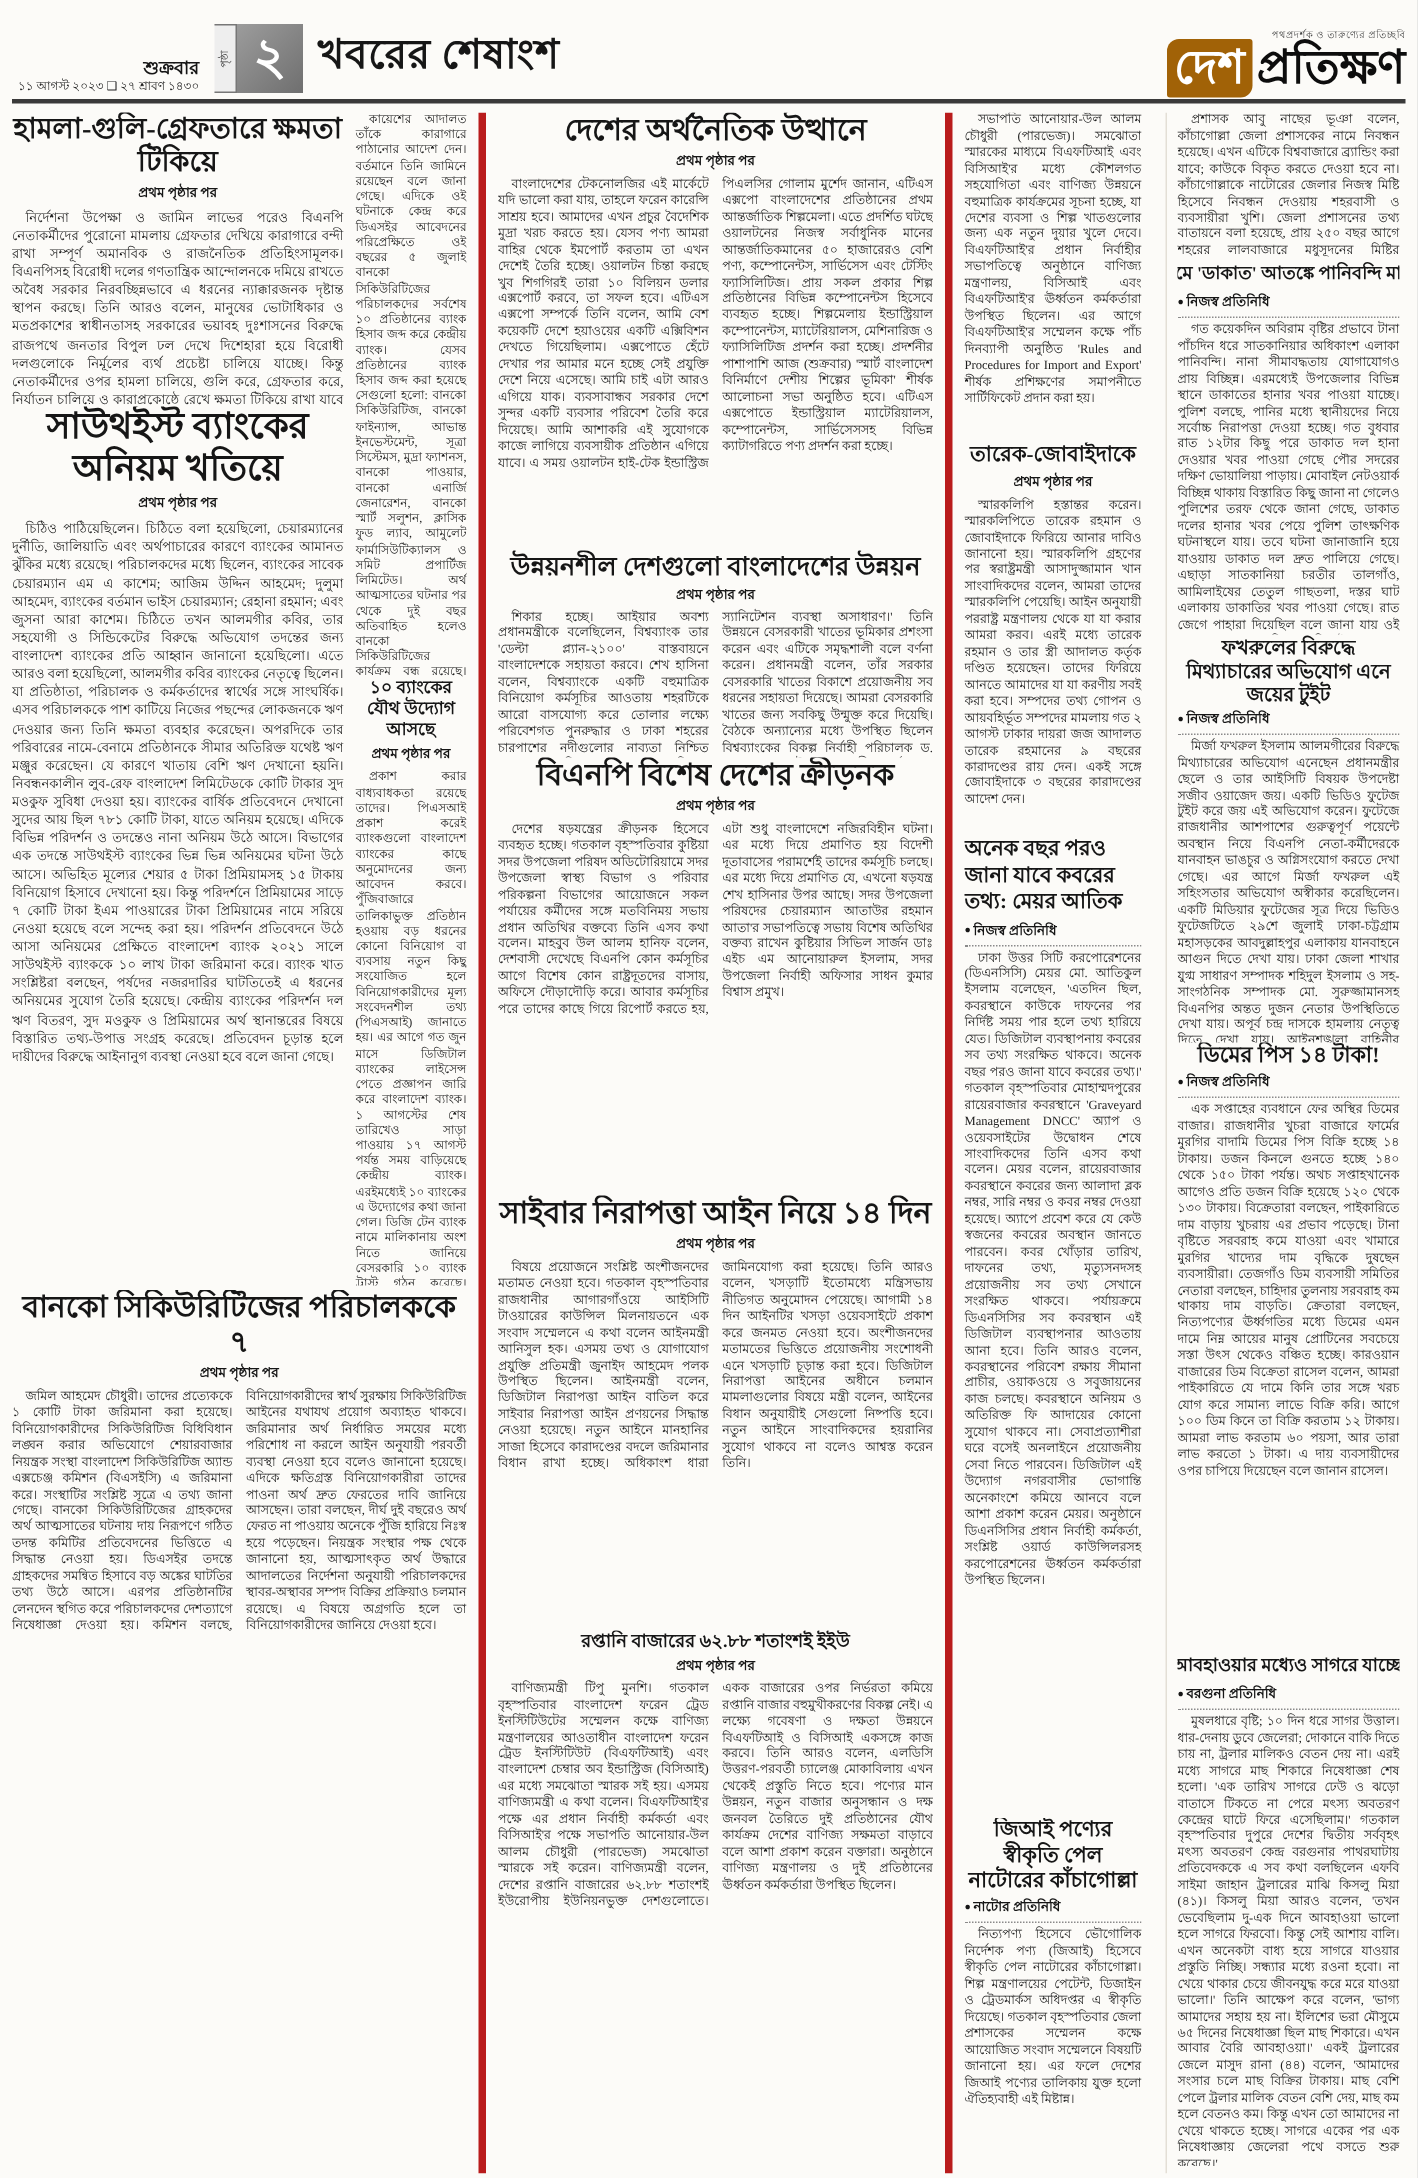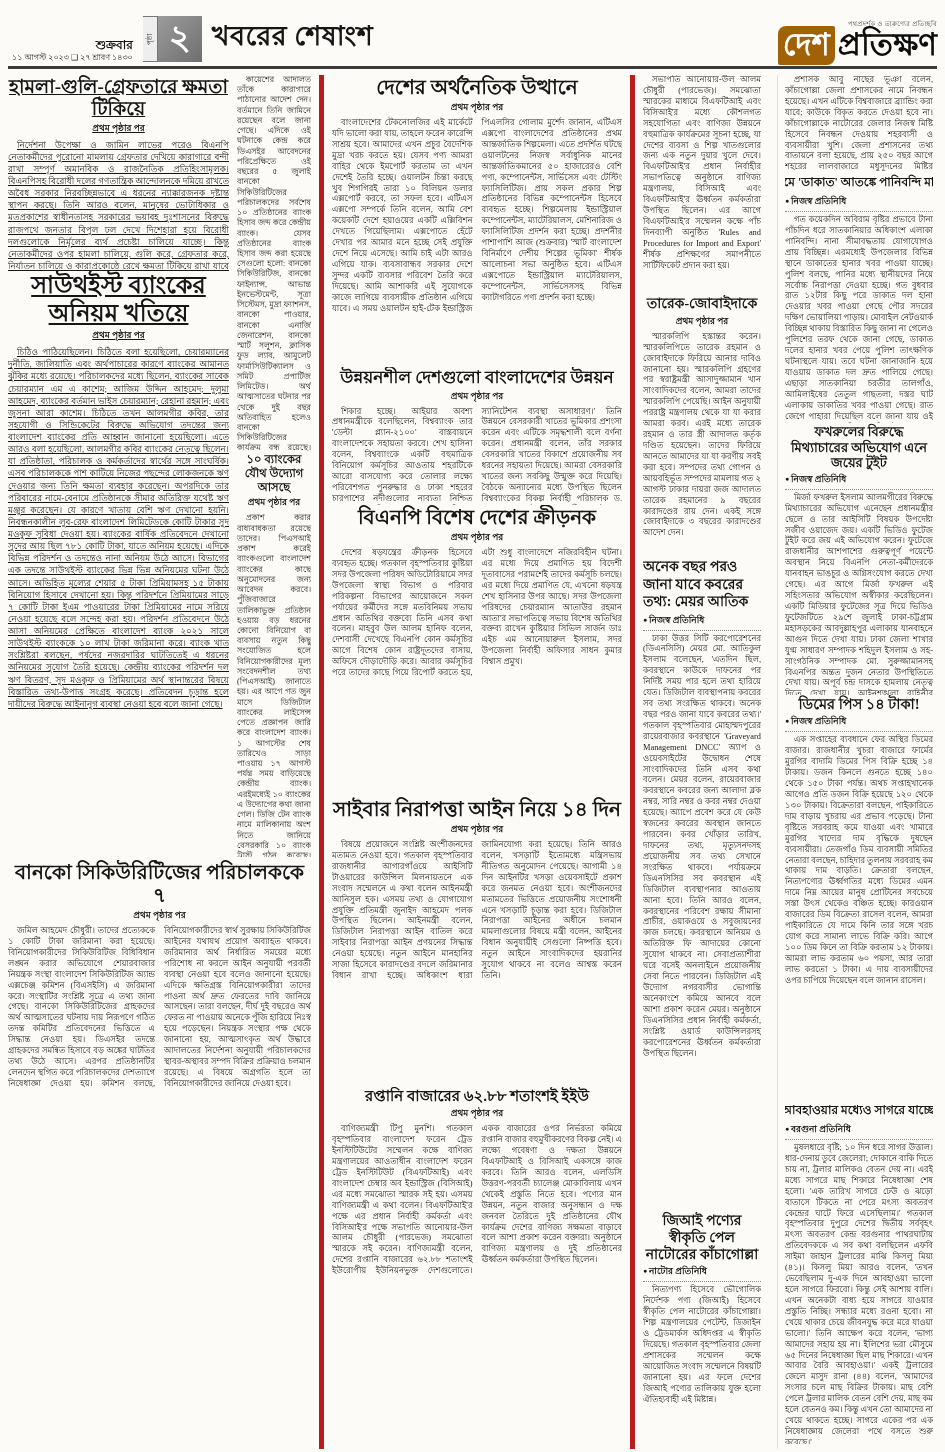--- a/index.html
+++ b/index.html
@@ -36,21 +36,21 @@
   .hl-col{font-size:14px;font-weight:bold;text-align:center;line-height:1.2;margin:1px 0 1px;}
   .hl-left{font-size:14px;font-weight:bold;text-align:left;line-height:1.25;margin:1px 0 2px;}
   .hl-nowrap{font-size:12px;font-weight:bold;white-space:nowrap;margin:2px 0 1px -28px;}
   .kicker{font-size:9px;font-weight:bold;text-align:center;margin:0 0 3px;}
   .byline{font-size:9px;font-weight:bold;margin:1px 0 2px;}
   .byline::before{content:"● ";font-size:7px;position:relative;top:-1px;}
   .dotrule{border-top:1px dotted #8a8a8a;margin:2px 0 3px;}
   .bt{font-size:8.4px;line-height:1.3;text-align:justify;text-indent:9px;color:#1c1c1c;}
   .b2{column-count:2;column-gap:9px;}
   .a-row{display:flex;gap:8px;}
-  .a-wide{width:221px;text-decoration:underline;}
+  .a-wide{width:221px;}
   .a-narrow{width:74px;}
   .a-narrow .bt{font-size:8px;line-height:1.28;}
   .a-wide .bt{font-size:8.8px;line-height:1.38;}
   .hl-narrow{font-size:11.5px;font-weight:bold;text-align:center;line-height:1.2;margin:2px 0 1px;}
   .cpair{display:flex;gap:24px;}
   .ccol{width:147px;}
   .ccol + .ccol{border-left:1px solid #e3dfd6;padding-left:7px;margin-left:-8px;width:148px;}
 </style>
 </head>
 <body>
@@ -124,21 +124,21 @@
         <div class="hl-span">বিএনপি বিশেষ দেশের ক্রীড়নক</div>
         <div class="kicker">প্রথম পৃষ্ঠার পর</div>
         <div class="bt b2">দেশের ষড়যন্ত্রের ক্রীড়নক হিসেবে ব্যবহৃত হচ্ছে। গতকাল বৃহস্পতিবার কুষ্টিয়া সদর উপজেলা পরিষদ অডিটোরিয়ামে সদর উপজেলা স্বাস্থ্য বিভাগ ও পরিবার পরিকল্পনা বিভাগের আয়োজনে সকল পর্যায়ের কর্মীদের সঙ্গে মতবিনিময় সভায় প্রধান অতিথির বক্তব্যে তিনি এসব কথা বলেন। মাহবুব উল আলম হানিফ বলেন, দেশবাসী দেখেছে বিএনপি কোন কর্মসূচির আগে বিশেষ কোন রাষ্ট্রদূতদের বাসায়, অফিসে দৌড়াদৌড়ি করে। আবার কর্মসূচির পরে তাদের কাছে গিয়ে রিপোর্ট করতে হয়, এটা শুধু বাংলাদেশে নজিরবিহীন ঘটনা। এর মধ্যে দিয়ে প্রমাণিত হয় বিদেশী দূতাবাসের পরামর্শেই তাদের কর্মসূচি চলছে। এর মধ্যে দিয়ে প্রমাণিত যে, এখনো ষড়যন্ত্র শেখ হাসিনার উপর আছে। সদর উপজেলা পরিষদের চেয়ারম্যান আতাউর রহমান আতা'র সভাপতিত্বে সভায় বিশেষ অতিথির বক্তব্য রাখেন কুষ্টিয়ার সিভিল সার্জন ডাঃ এইচ এম আনোয়ারুল ইসলাম, সদর উপজেলা নির্বাহী অফিসার সাধন কুমার বিশ্বাস প্রমুখ।</div>
       </div>
       <div class="story" style="height:290px;">
         <div class="hl-span">সাইবার নিরাপত্তা আইন নিয়ে ১৪ দিন</div>
         <div class="kicker">প্রথম পৃষ্ঠার পর</div>
         <div class="bt b2">বিষয়ে প্রয়োজনে সংশ্লিষ্ট অংশীজনদের মতামত নেওয়া হবে। গতকাল বৃহস্পতিবার রাজধানীর আগারগাঁওয়ে আইসিটি টাওয়ারের কাউন্সিল মিলনায়তনে এক সংবাদ সম্মেলনে এ কথা বলেন আইনমন্ত্রী আনিসুল হক। এসময় তথ্য ও যোগাযোগ প্রযুক্তি প্রতিমন্ত্রী জুনাইদ আহমেদ পলক উপস্থিত ছিলেন। আইনমন্ত্রী বলেন, ডিজিটাল নিরাপত্তা আইন বাতিল করে সাইবার নিরাপত্তা আইন প্রণয়নের সিদ্ধান্ত নেওয়া হয়েছে। নতুন আইনে মানহানির সাজা হিসেবে কারাদণ্ডের বদলে জরিমানার বিধান রাখা হচ্ছে। অধিকাংশ ধারা জামিনযোগ্য করা হয়েছে। তিনি আরও বলেন, খসড়াটি ইতোমধ্যে মন্ত্রিসভায় নীতিগত অনুমোদন পেয়েছে। আগামী ১৪ দিন আইনটির খসড়া ওয়েবসাইটে প্রকাশ করে জনমত নেওয়া হবে। অংশীজনদের মতামতের ভিত্তিতে প্রয়োজনীয় সংশোধনী এনে খসড়াটি চূড়ান্ত করা হবে। ডিজিটাল নিরাপত্তা আইনের অধীনে চলমান মামলাগুলোর বিষয়ে মন্ত্রী বলেন, আইনের বিধান অনুযায়ীই সেগুলো নিষ্পত্তি হবে। নতুন আইনে সাংবাদিকদের হয়রানির সুযোগ থাকবে না বলেও আশ্বস্ত করেন তিনি।</div>
       </div>
       <div class="story" style="height:360px;">
-        <div class="hl-span" style="font-size:15px;">রপ্তানি বাজারের ৬২.৮৮ শতাংশই ইইউ</div>
+        <div class="hl-span" style="font-size:12px;">রপ্তানি বাজারের ৬২.৮৮ শতাংশই ইইউ</div>
         <div class="kicker">প্রথম পৃষ্ঠার পর</div>
         <div class="bt b2">বাণিজ্যমন্ত্রী টিপু মুনশি। গতকাল বৃহস্পতিবার বাংলাদেশ ফরেন ট্রেড ইনস্টিটিউটের সম্মেলন কক্ষে বাণিজ্য মন্ত্রণালয়ের আওতাধীন বাংলাদেশ ফরেন ট্রেড ইনস্টিটিউট (বিএফটিআই) এবং বাংলাদেশ চেম্বার অব ইন্ডাস্ট্রিজ (বিসিআই) এর মধ্যে সমঝোতা স্মারক সই হয়। এসময় বাণিজ্যমন্ত্রী এ কথা বলেন। বিএফটিআই'র পক্ষে এর প্রধান নির্বাহী কর্মকর্তা এবং বিসিআই'র পক্ষে সভাপতি আনোয়ার-উল আলম চৌধুরী (পারভেজ) সমঝোতা স্মারকে সই করেন। বাণিজ্যমন্ত্রী বলেন, দেশের রপ্তানি বাজারের ৬২.৮৮ শতাংশই ইউরোপীয় ইউনিয়নভুক্ত দেশগুলোতে। একক বাজারের ওপর নির্ভরতা কমিয়ে রপ্তানি বাজার বহুমুখীকরণের বিকল্প নেই। এ লক্ষ্যে গবেষণা ও দক্ষতা উন্নয়নে বিএফটিআই ও বিসিআই একসঙ্গে কাজ করবে। তিনি আরও বলেন, এলডিসি উত্তরণ-পরবর্তী চ্যালেঞ্জ মোকাবিলায় এখন থেকেই প্রস্তুতি নিতে হবে। পণ্যের মান উন্নয়ন, নতুন বাজার অনুসন্ধান ও দক্ষ জনবল তৈরিতে দুই প্রতিষ্ঠানের যৌথ কার্যক্রম দেশের বাণিজ্য সক্ষমতা বাড়াবে বলে আশা প্রকাশ করেন বক্তারা। অনুষ্ঠানে বাণিজ্য মন্ত্রণালয় ও দুই প্রতিষ্ঠানের ঊর্ধ্বতন কর্মকর্তারা উপস্থিত ছিলেন।</div>
       </div>
     </div>
 
     <div class="region cpair">
       <div class="ccol">
         <div class="story" style="height:220px;">
           <div class="bt">সভাপতি আনোয়ার-উল আলম চৌধুরী (পারভেজ)। সমঝোতা স্মারকের মাধ্যমে বিএফটিআই এবং বিসিআই'র মধ্যে কৌশলগত সহযোগিতা এবং বাণিজ্য উন্নয়নে বহুমাত্রিক কার্যক্রমের সূচনা হচ্ছে, যা দেশের ব্যবসা ও শিল্প খাতগুলোর জন্য এক নতুন দুয়ার খুলে দেবে। বিএফটিআই'র প্রধান নির্বাহীর সভাপতিত্বে অনুষ্ঠানে বাণিজ্য মন্ত্রণালয়, বিসিআই এবং বিএফটিআই'র ঊর্ধ্বতন কর্মকর্তারা উপস্থিত ছিলেন। এর আগে বিএফটিআই'র সম্মেলন কক্ষে পাঁচ দিনব্যাপী অনুষ্ঠিত 'Rules and Procedures for Import and Export' শীর্ষক প্রশিক্ষণের সমাপনীতে সার্টিফিকেট প্রদান করা হয়।</div>
         </div>

